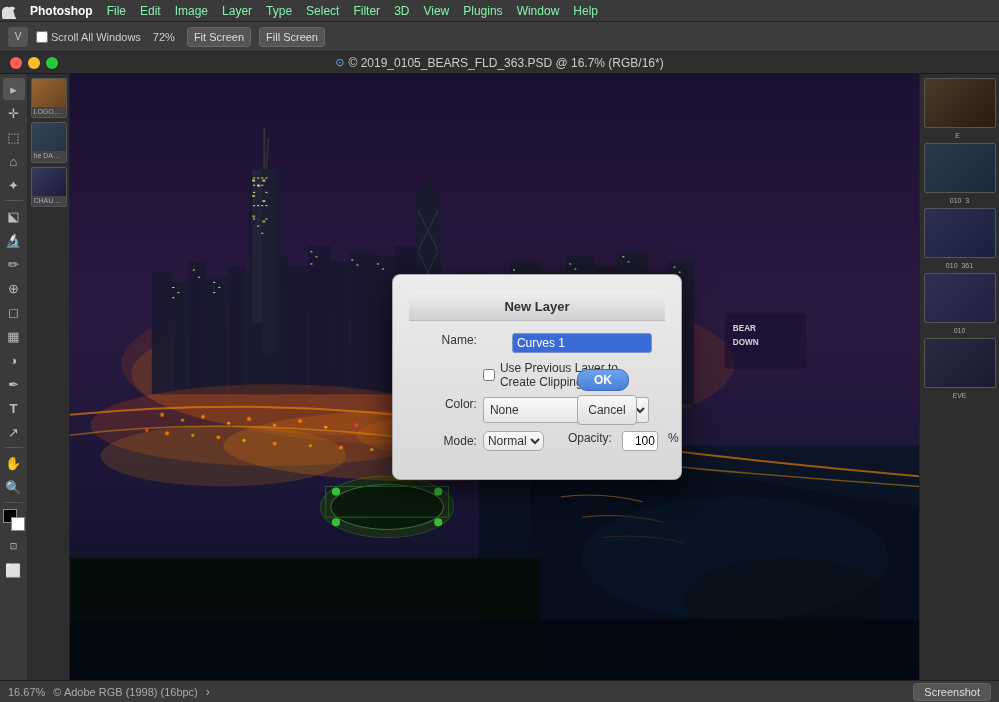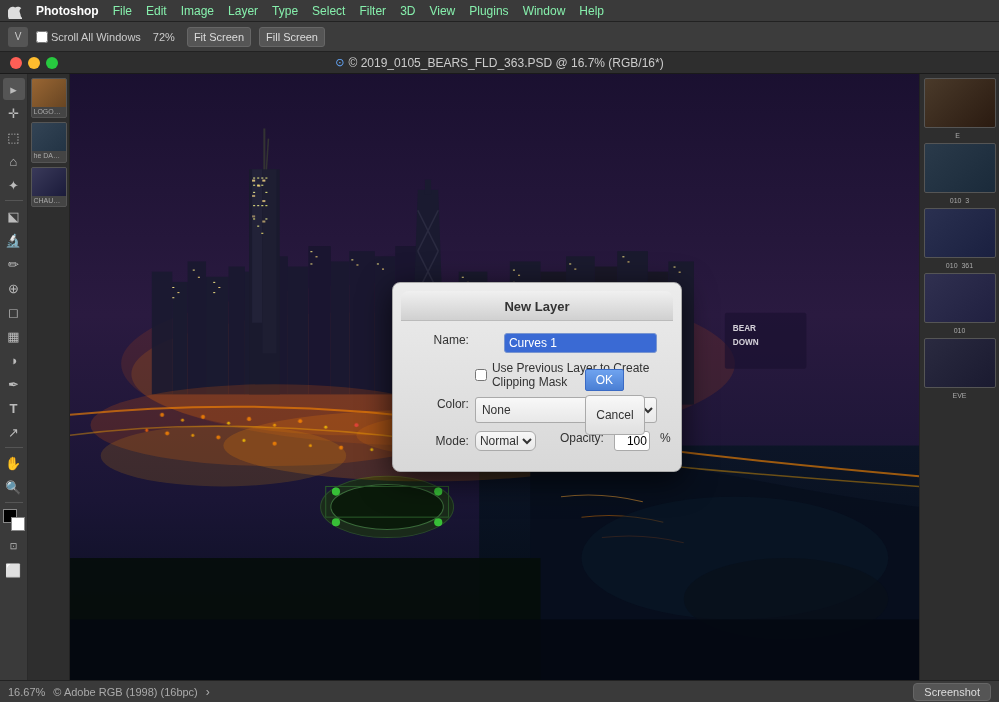--- a/index.html
+++ b/index.html
@@ -11,21 +11,21 @@
       font-size: 12px;
       background: #1e1e1e;
     }
 
     
     #menubar {
       height: 22px;
       background: #3a3a3a;
       display: flex;
       align-items: center;
-      padding: 0 8px;
+      padding: 0 2px;
       gap: 14px;
       border-bottom: 1px solid #222;
     }
     #menubar .menu-item {
       color: #86efac;
       font-size: 12px;
       cursor: pointer;
     }
     #menubar .menu-item.bold {
       font-weight: 700;
@@ -300,21 +300,21 @@
       position: absolute;
       width: 290px;
       background: linear-gradient(to bottom, #ececec 0%, #d8d8d8 100%);
       border: 1px solid #aaa;
       border-radius: 8px;
       box-shadow: 0 8px 32px rgba(0,0,0,0.7);
       top: 50%;
       left: 55%;
       transform: translate(-50%, -50%);
       z-index: 100;
-      padding: 8px;
+      padding: 16px;
     }
     .dialog-title-bar {
       background: linear-gradient(to bottom, #f0f0f0, #d0d0d0);
       border-radius: 8px 8px 0 0;
       padding: 8px 12px 6px;
       text-align: center;
       font-size: 13px;
       font-weight: 600;
       color: #333;
       border-bottom: 1px solid #bbb;
@@ -378,36 +378,36 @@
     }
     .dialog-buttons {
       display: flex;
       flex-direction: column;
       gap: 4px;
       position: absolute;
       right: 12px;
       top: 36px;
     }
     .dialog-ok-btn {
-      width: 39px;
+      width: 52px;
       height: 22px;
       background: linear-gradient(to bottom, #6fa3ef, #4a7fd4);
       border: 1px solid #3a6ac4;
-      border-radius: 2px;
+      border-radius: 10px;
       color: #fff;
       font-size: 12px;
-      font-weight: 400;
+      font-weight: 700;
       cursor: pointer;
       display: flex;
       align-items: center;
       justify-content: center;
     }
     .dialog-cancel-btn {
       width: 60px;
-      height: 40px;
+      height: 30px;
       background: linear-gradient(to bottom, #f8f8f8, #e0e0e0);
       border: 1px solid #aaa;
       border-radius: 4px;
       color: #333;
       font-size: 12px;
       cursor: pointer;
       display: flex;
       align-items: center;
       justify-content: center;
     }

